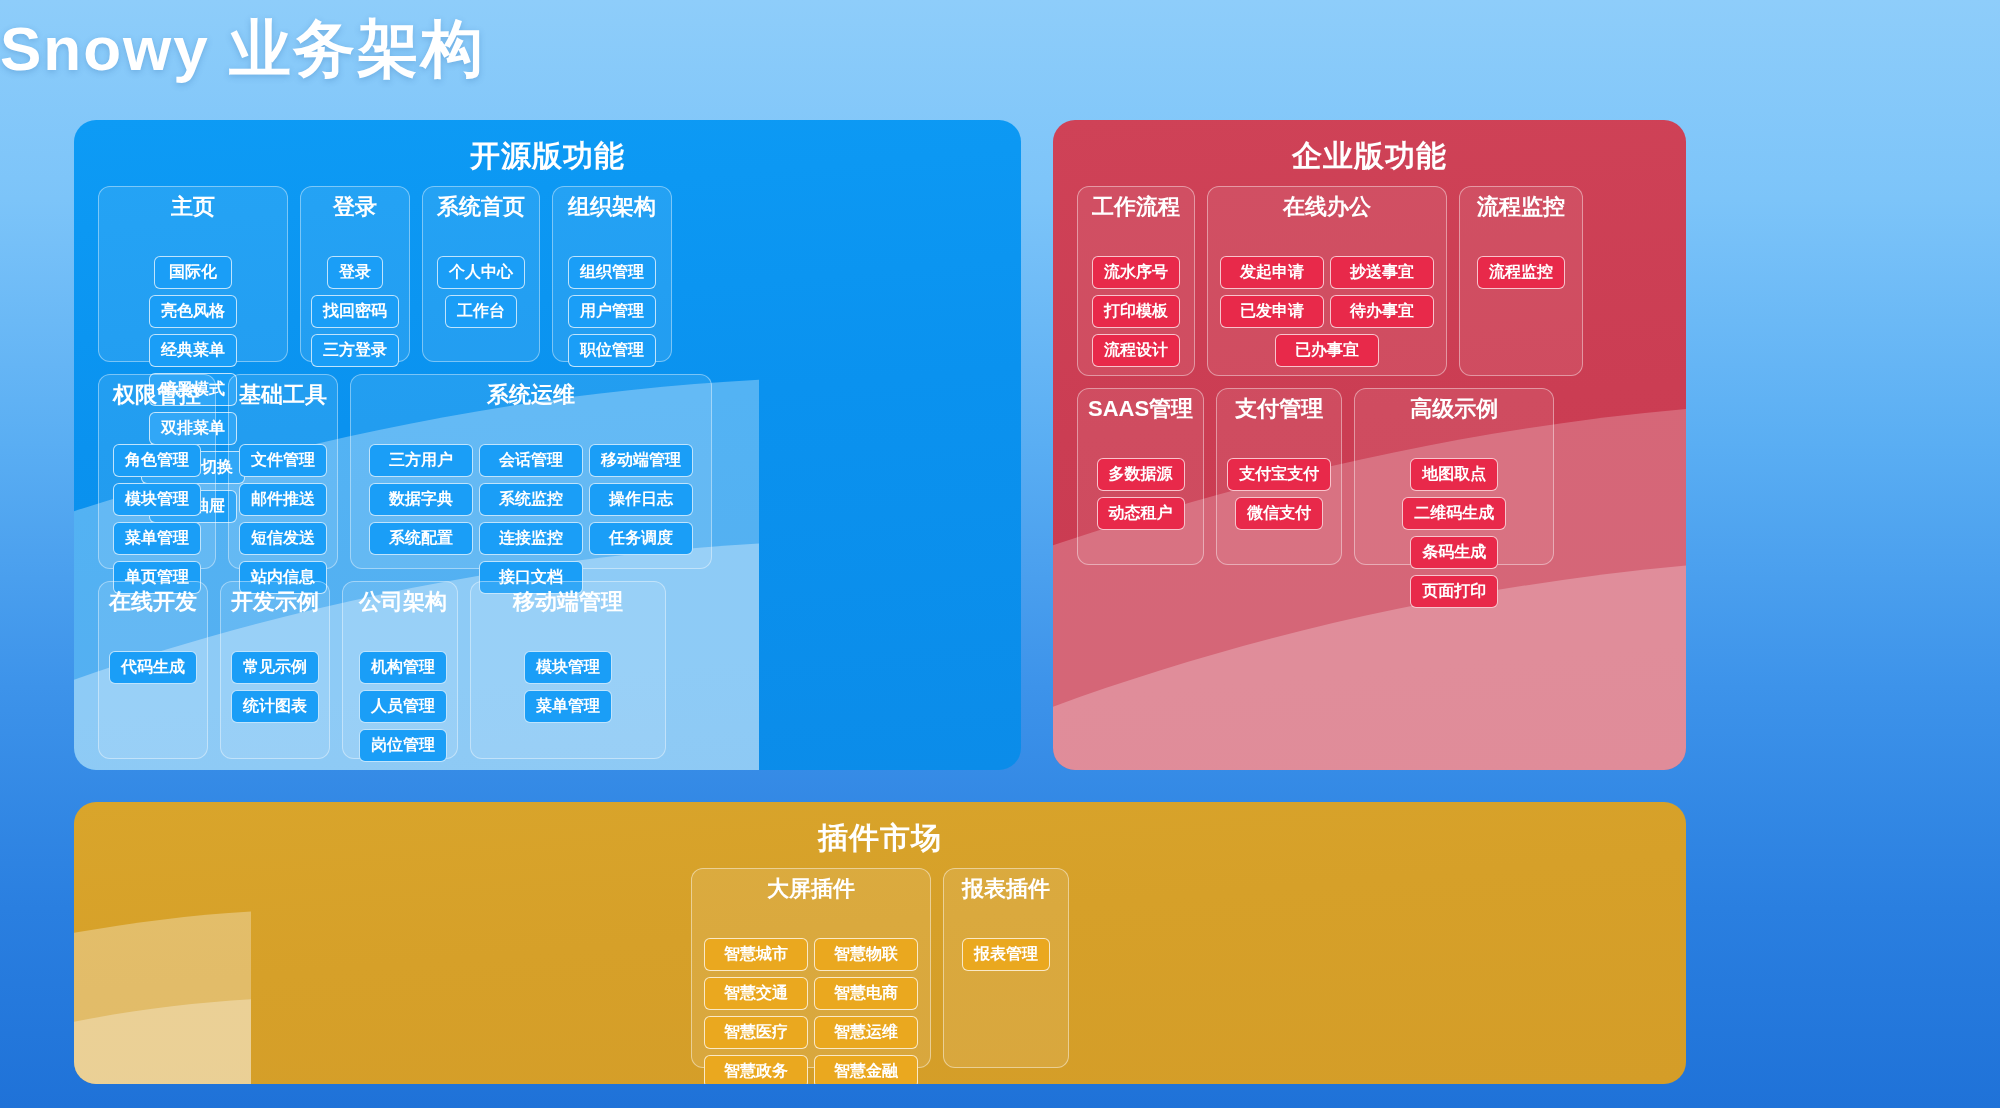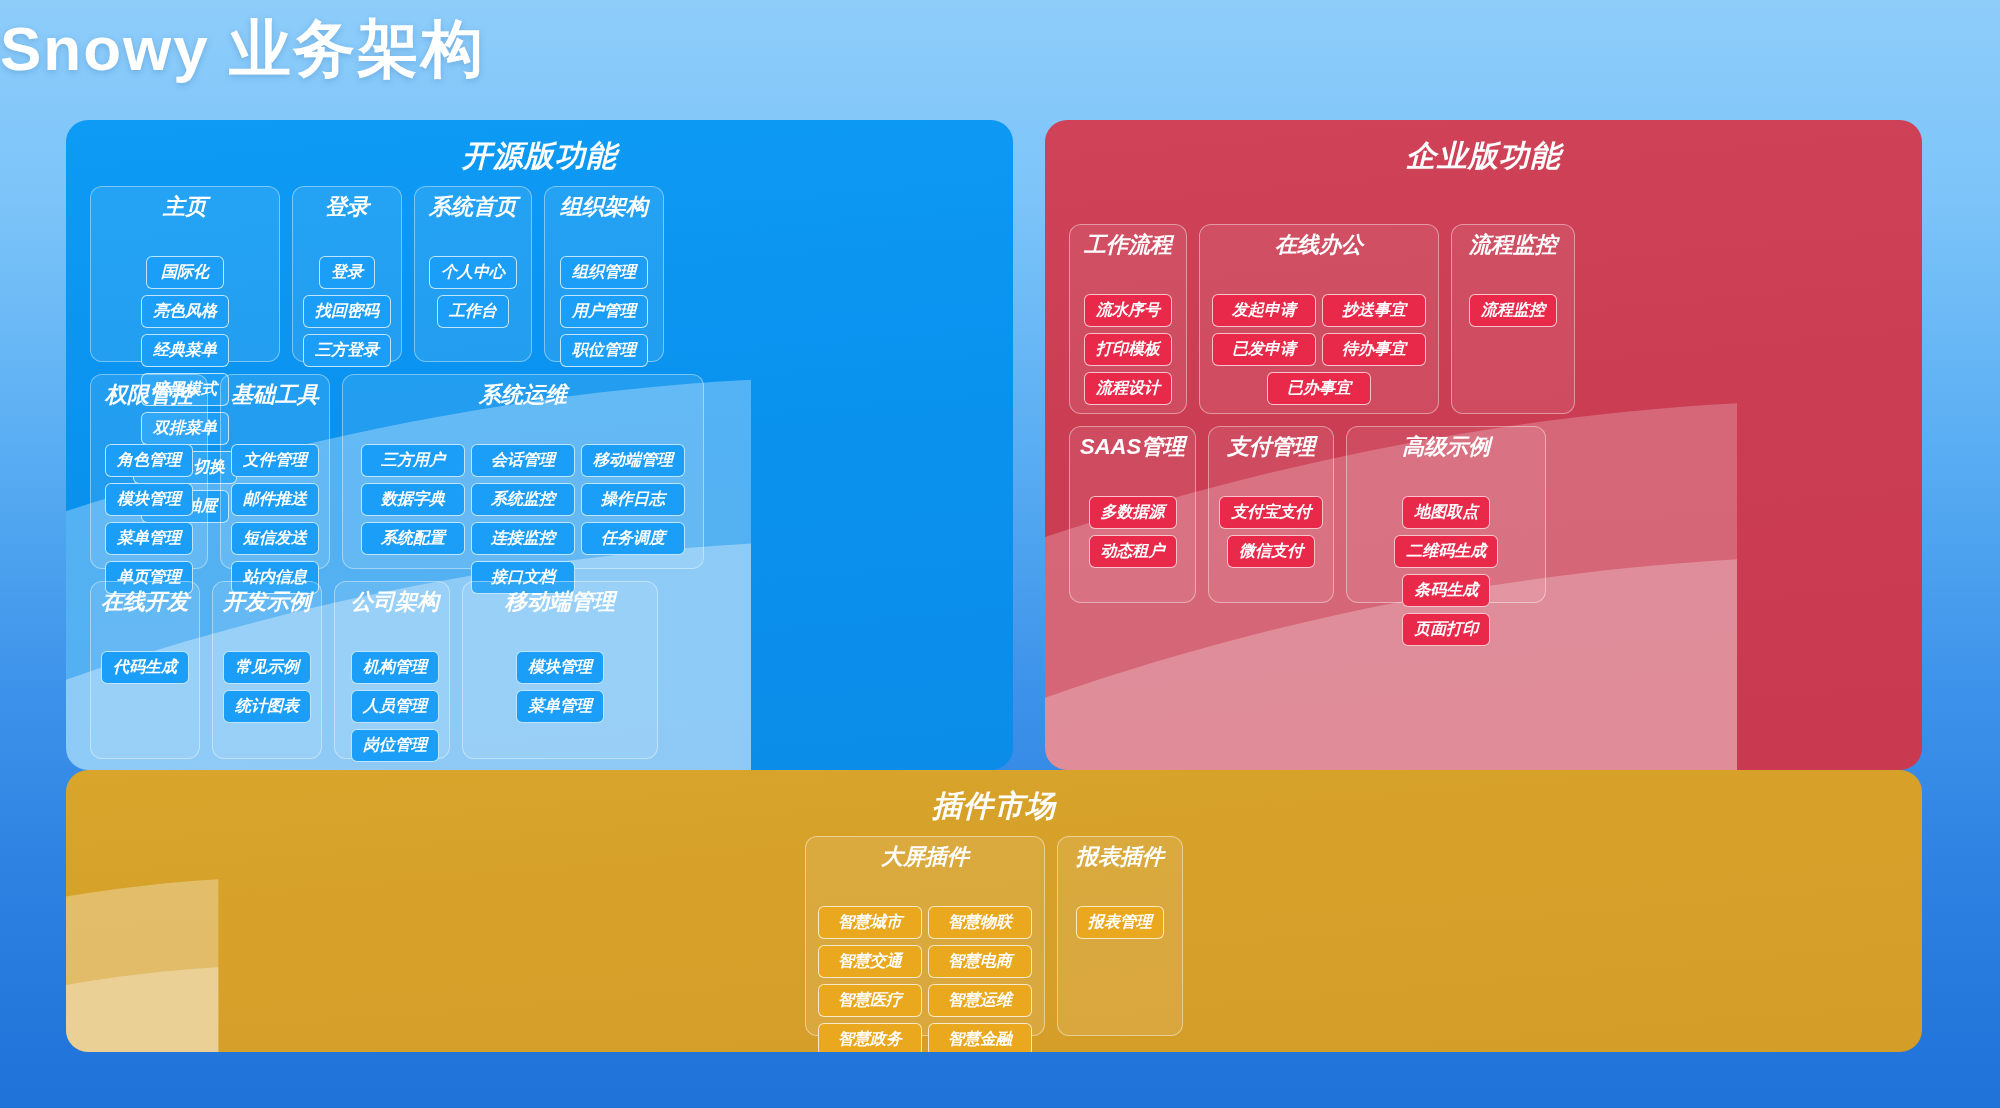--- a/index.html
+++ b/index.html
@@ -27,22 +27,22 @@
     font-weight: bold;
     color: #ffffff;
     letter-spacing: 2px;
     line-height: 1.15;
     text-shadow: 0 2px 6px rgba(30,90,160,.25);
   }
 
   
   .board {
     position: absolute;
-    left: 66px; top: 120px;
-    width: 1856px; height: 966px; font-style: italic;
+    left: 74px; top: 120px;
+    width: 1612px; height: 966px;
   }
 
   .top-row {
     display: flex;
     gap: 32px;
     height: 650px;
   }
 
   
   .panel {
@@ -54,21 +54,21 @@
   .panel-wave {
     position: absolute;
     left: -10%; right: -10%;
     height: 120%;
     pointer-events: none;
   }
   .panel-inner { position: relative; z-index: 3; height: 100%; display: flex; flex-direction: column; }
 
   .panel.blue  { flex: 0 0 947px; background: linear-gradient(175deg,#0d9bf5 0%,#0a92ef 45%,#0b8ce9 100%); }
   .panel.red   { flex: 1 1 auto;  background: linear-gradient(175deg,#cf4257 0%,#cb3d53 45%,#c93a50 100%); }
-  .panel.gold  { height: 282px; background: linear-gradient(175deg,#d9a52b 0%,#d6a029 45%,#d49d28 100%); }
+  .panel.gold  { height: 282px; margin-top: 32px; background: linear-gradient(175deg,#d9a52b 0%,#d6a029 45%,#d49d28 100%); }
 
   .panel-title {
     text-align: center;
     font-size: 30px;
     font-weight: bold;
     color: #fff;
     margin-bottom: 12px;
     letter-spacing: 1px;
     line-height: 1.2;
   }
@@ -139,21 +139,21 @@
   .blue .r2 .c-ops .chips { width: 340px; margin: 0 auto; }
   .blue .r2 .c-ops .chip { width: 104px; }
 
   .blue .r3 { height: 178px; }
   .blue .r3 .c-dev   { flex: 0 0 110px; }
   .blue .r3 .c-demo  { flex: 0 0 104px; }
   .blue .r3 .c-corp  { flex: 0 0 108px; padding-left: 16px; }
   .blue .r3 .c-mob   { flex: 0 0 auto; width: 196px; }
 
   
-  .red .r1 { height: 190px; margin-top: 38px; }
+  .red .r1 { height: 190px; }
   .red .r1 .c-flow   { flex: 0 0 118px; }
   .red .r1 .c-office { flex: 0 0 auto; width: 240px; }
   .red .r1 .c-office .chips { width: 218px; margin: 0 auto; }
   .red .r1 .c-office .chip { width: 104px; }
   .red .r1 .c-mon    { flex: 0 0 124px; }
 
   .red .r2 { height: 177px; }
   .red .r2 .c-saas { flex: 0 0 120px; }
   .red .r2 .c-pay  { flex: 0 0 116px; }
   .red .r2 .c-adv  { flex: 0 0 auto; width: 200px; }

